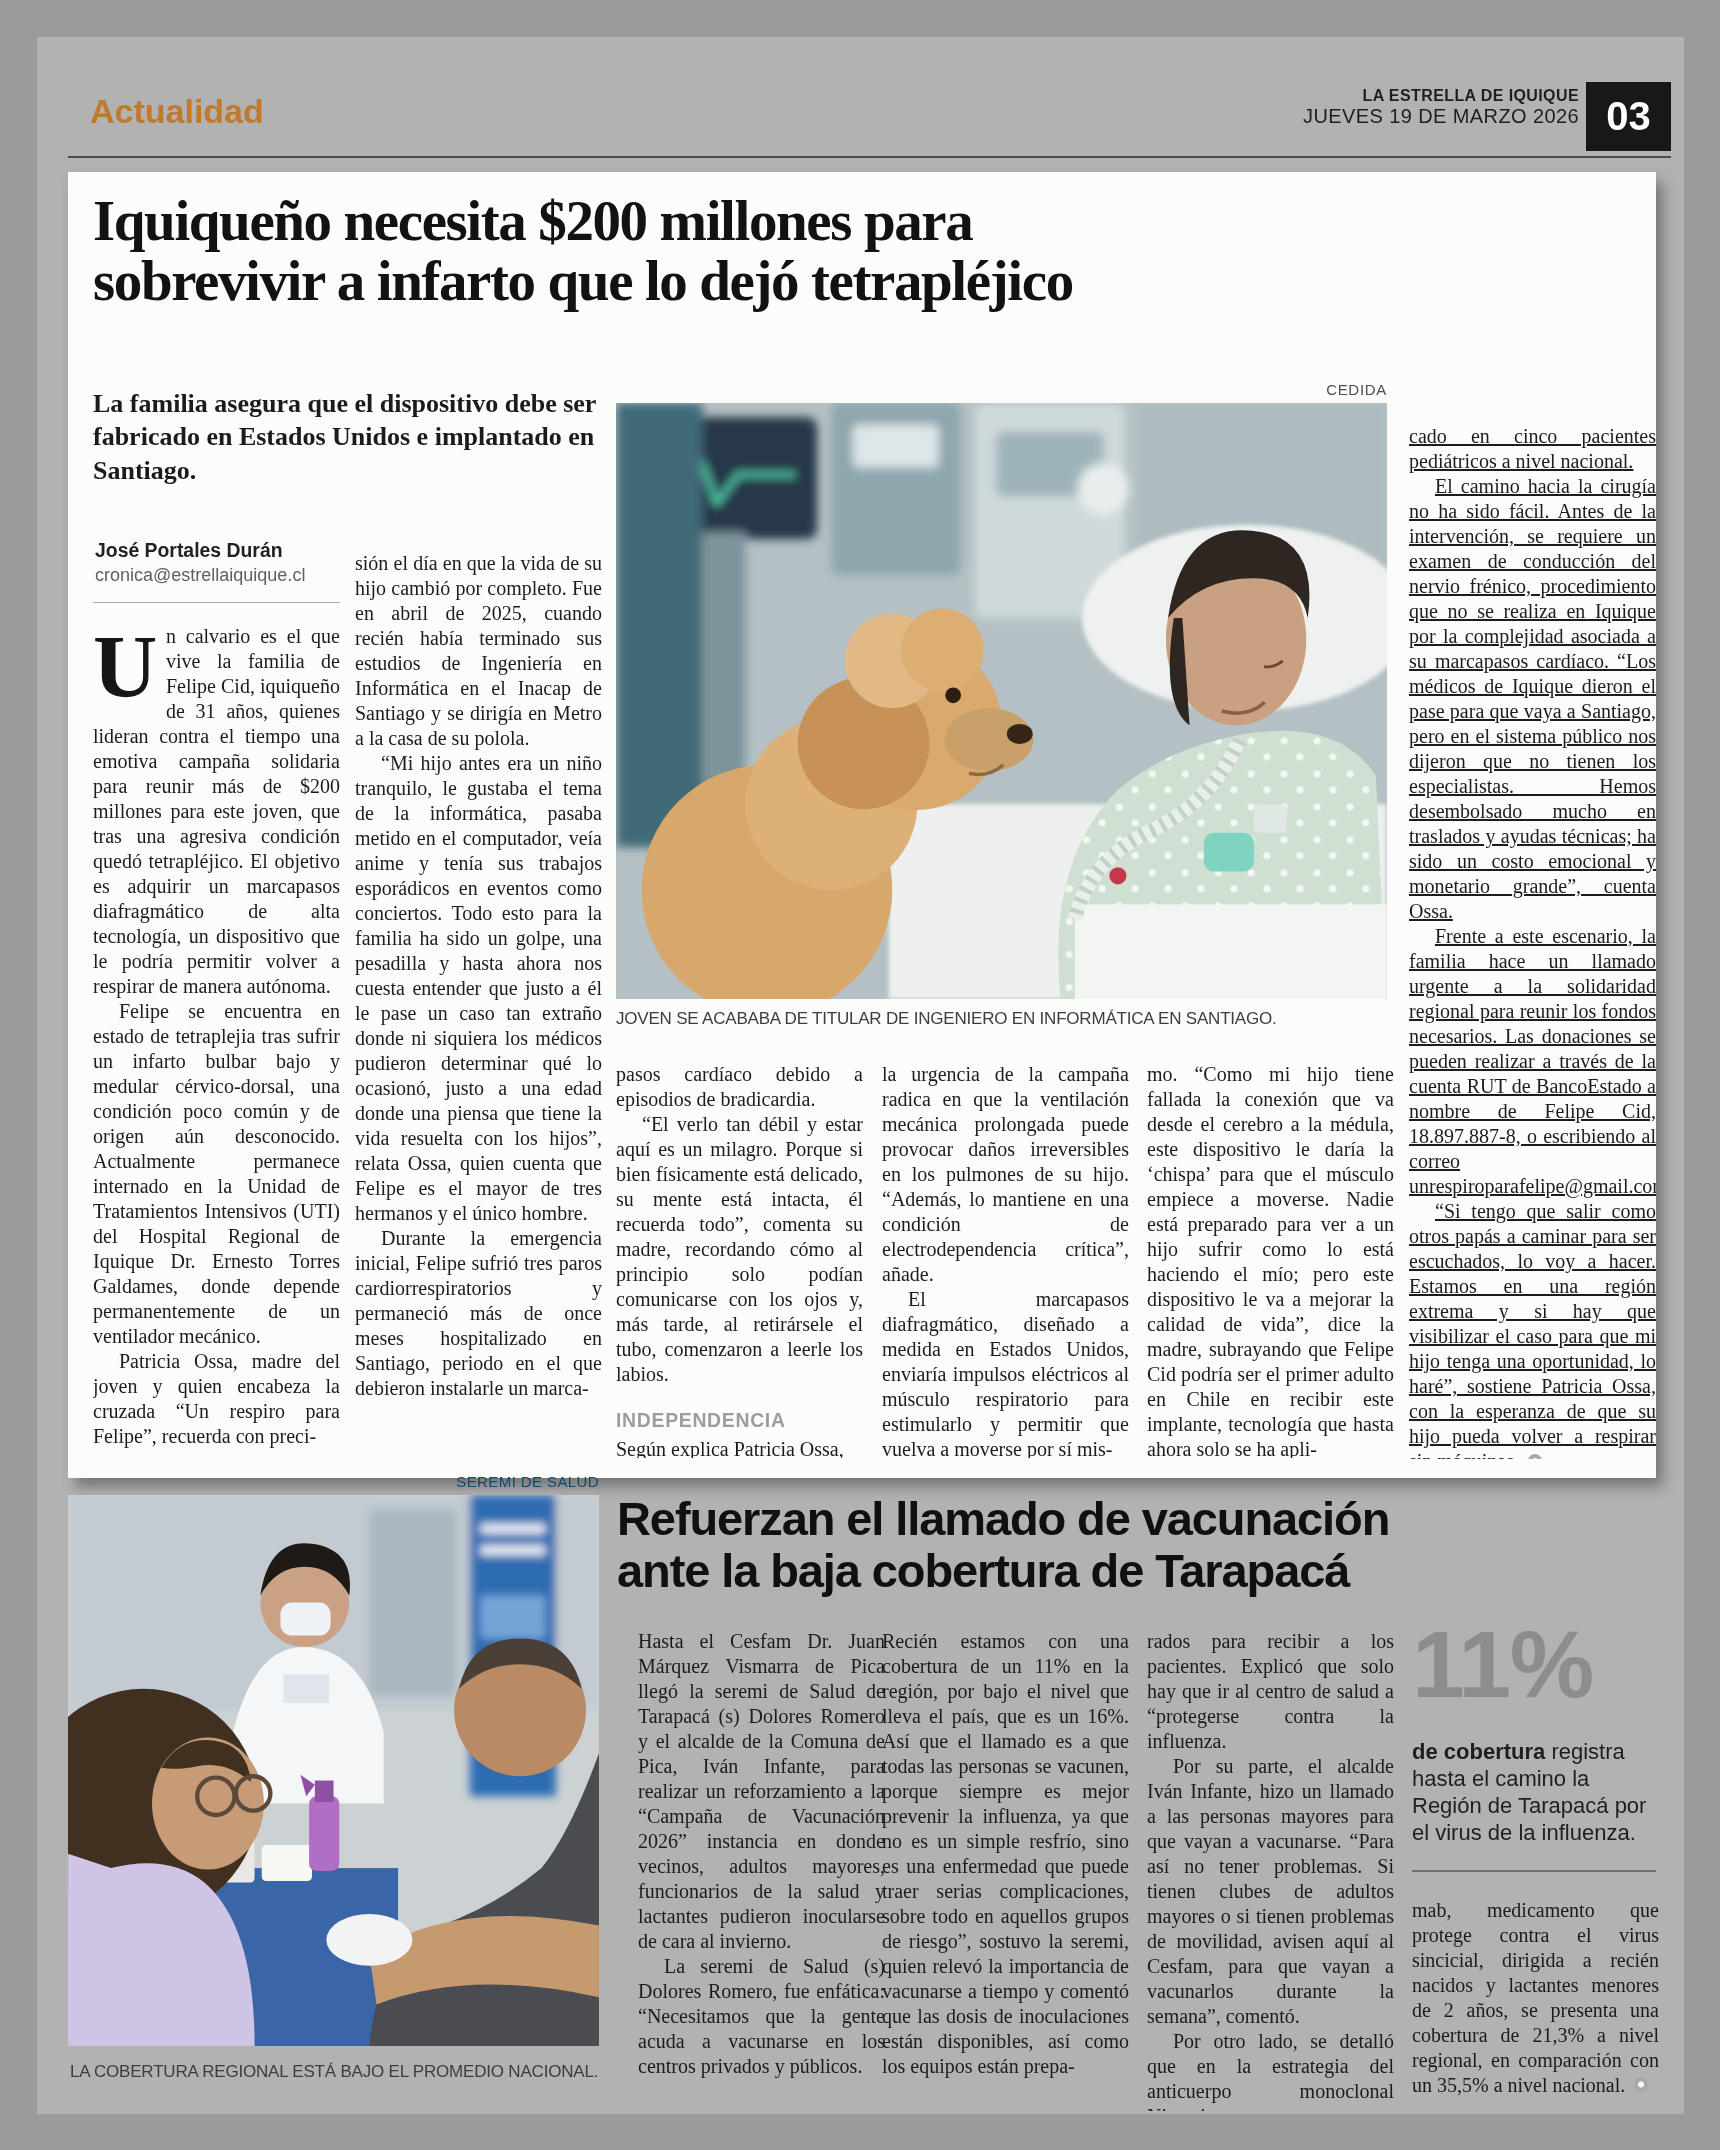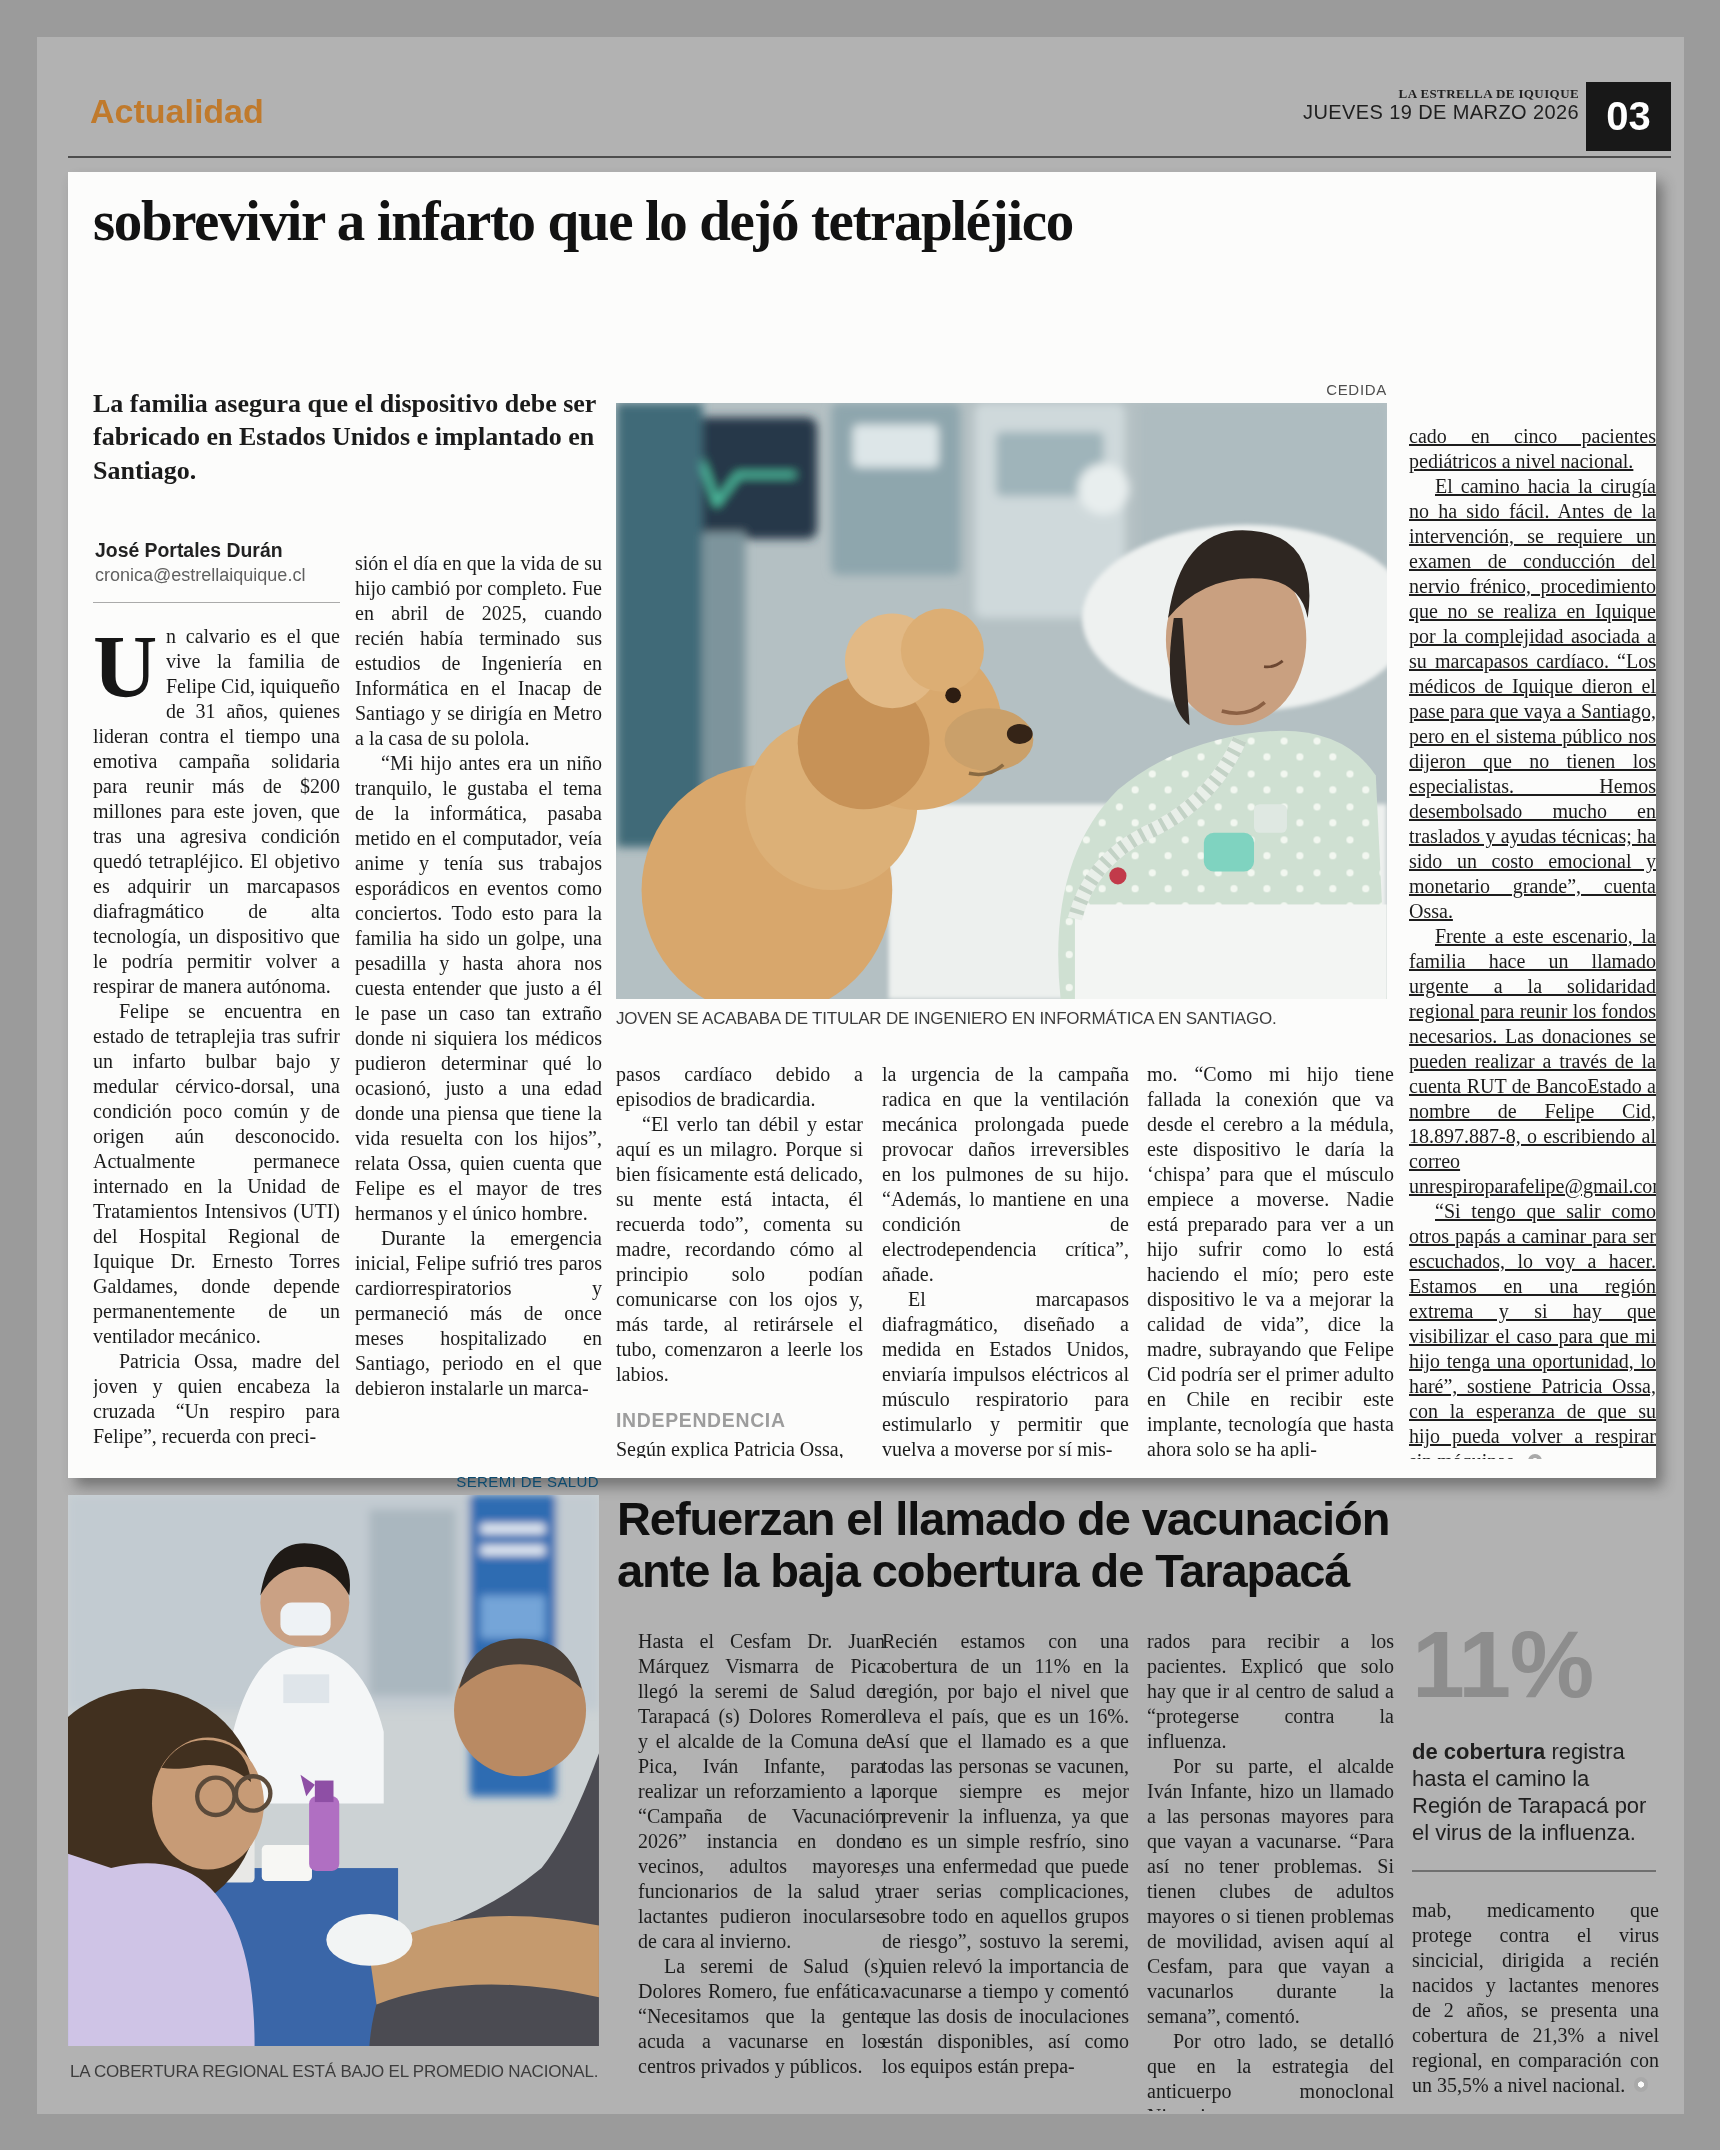--- a/index.html
+++ b/index.html
@@ -14,21 +14,21 @@
   
   .section-label {
     position:absolute; left:90px; top:92px;
     font-family:"Liberation Sans", sans-serif;
     font-weight:bold; font-size:34px; color:#c07a2c; letter-spacing:0;
   }
   .mast-right {
     position:absolute; right:142px; top:87px; text-align:right;
     font-family:"Liberation Sans", sans-serif; color:#1f1f1f; line-height:1.1;
   }
-  .paper-name { font-weight:bold; font-size:13px; letter-spacing:0.4px;font-family:Liberation Serif, serif; }
+  .paper-name { font-weight:bold; font-size:16px; letter-spacing:0.4px; }
   .paper-date { font-size:20px; letter-spacing:0.4px; }
   .page-number-box {
     position:absolute; right:50px; top:82px; width:85px; height:69px;
     background:#181818; color:#fff; display:flex; align-items:center; justify-content:center;
     font-family:"Liberation Sans", sans-serif; font-weight:bold; font-size:40px;
   }
   .mast-rule { position:absolute; left:68px; right:50px; top:156px; height:2.2px; background:#4d4d4d; }
 
   
   .card {
@@ -136,20 +136,21 @@
 <div class="mast-right">
   <div class="paper-name">LA ESTRELLA DE IQUIQUE</div>
   <div class="paper-date">JUEVES 19 DE MARZO 2026</div>
 </div>
 <div class="page-number-box">03</div>
 <div class="mast-rule"></div>
 
 <div class="card">
 
   <h1 class="headline1">
+    <span>Iquiqueño necesita $200 millones para</span>
     <span>sobrevivir a infarto que lo dejó tetrapléjico</span>
   </h1>
 
   <div class="subhead1">La familia asegura que el dispositivo debe ser fabricado en Estados Unidos e implantado en Santiago.</div>
 
   <div class="byline-name">José Portales Durán</div>
   <div class="byline-email">cronica@estrellaiquique.cl</div>
   <div class="byline-rule"></div>
 
   <div class="photo1-credit">CEDIDA</div>

